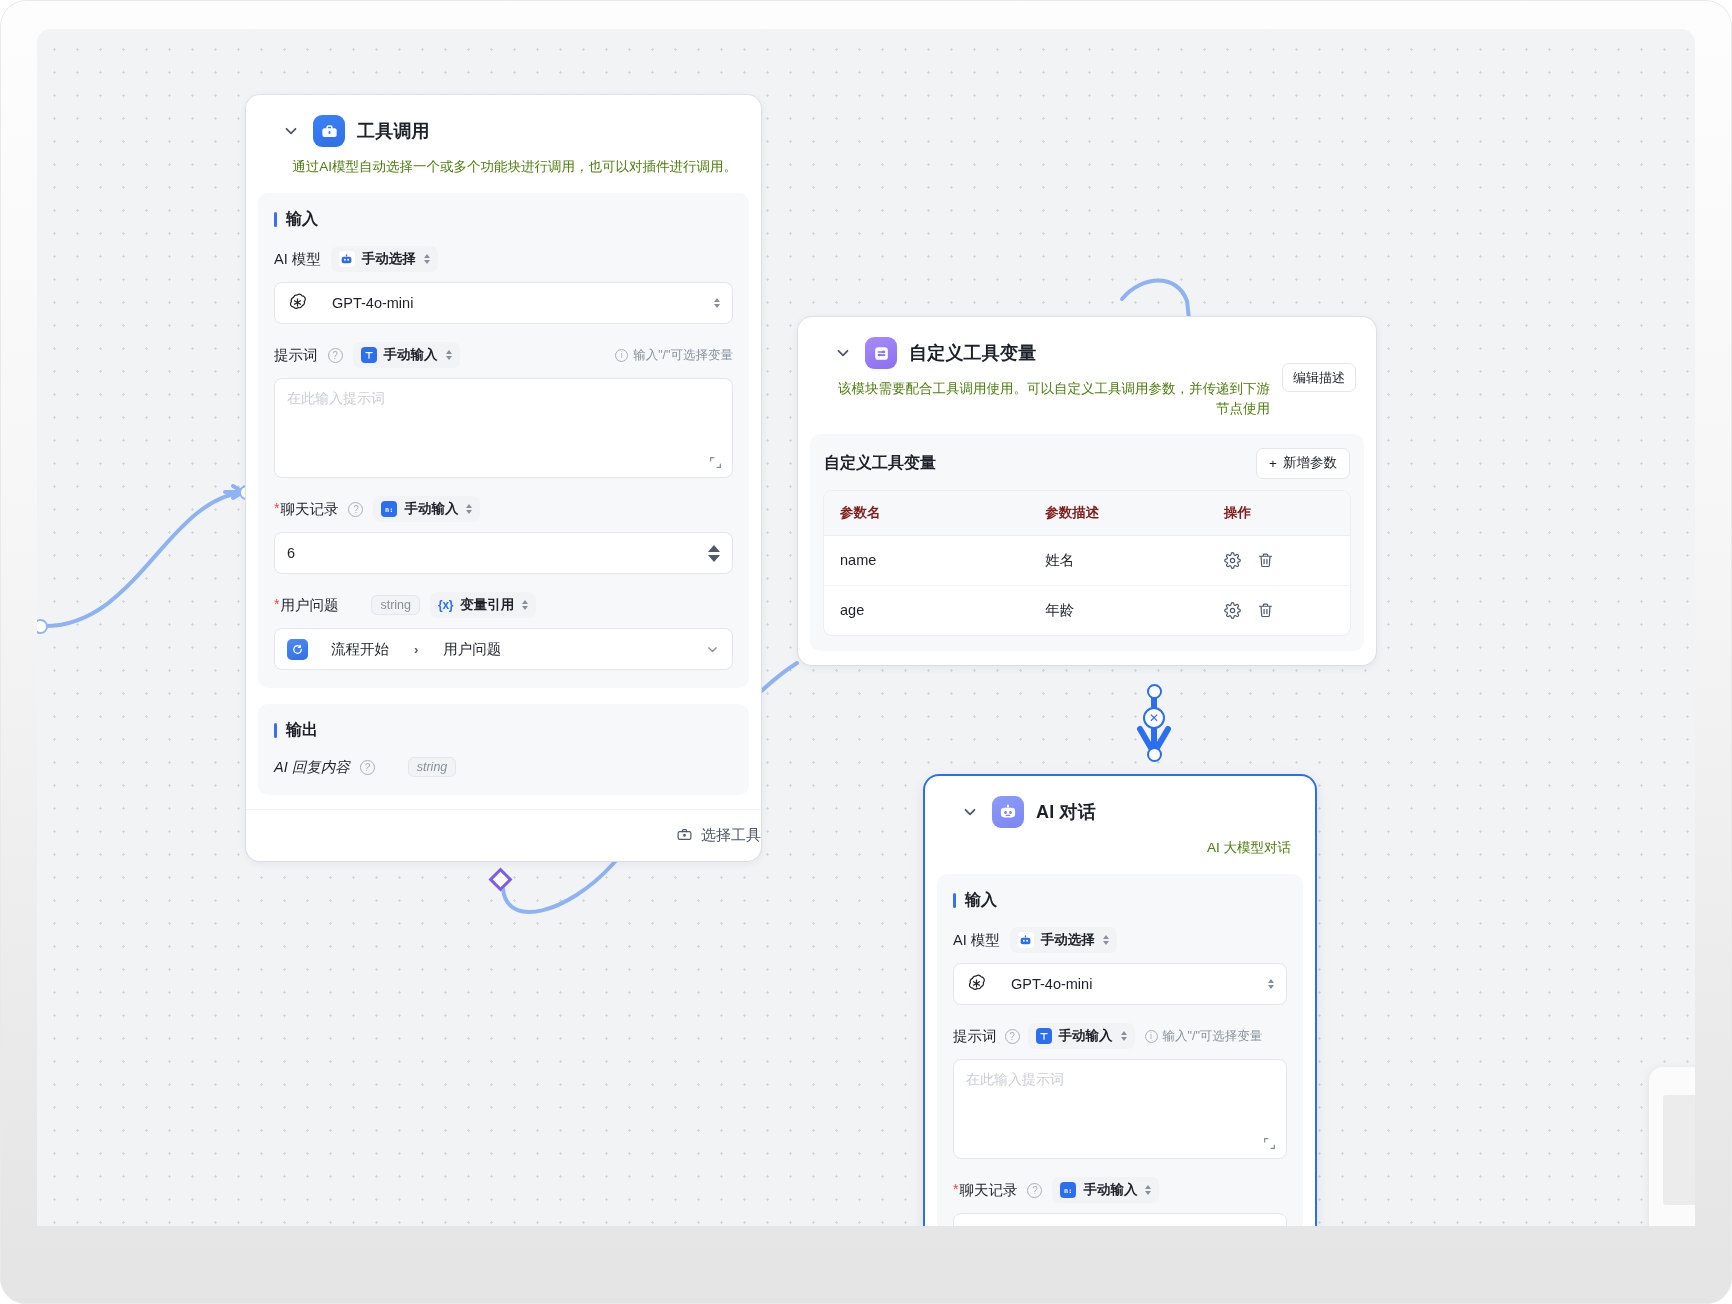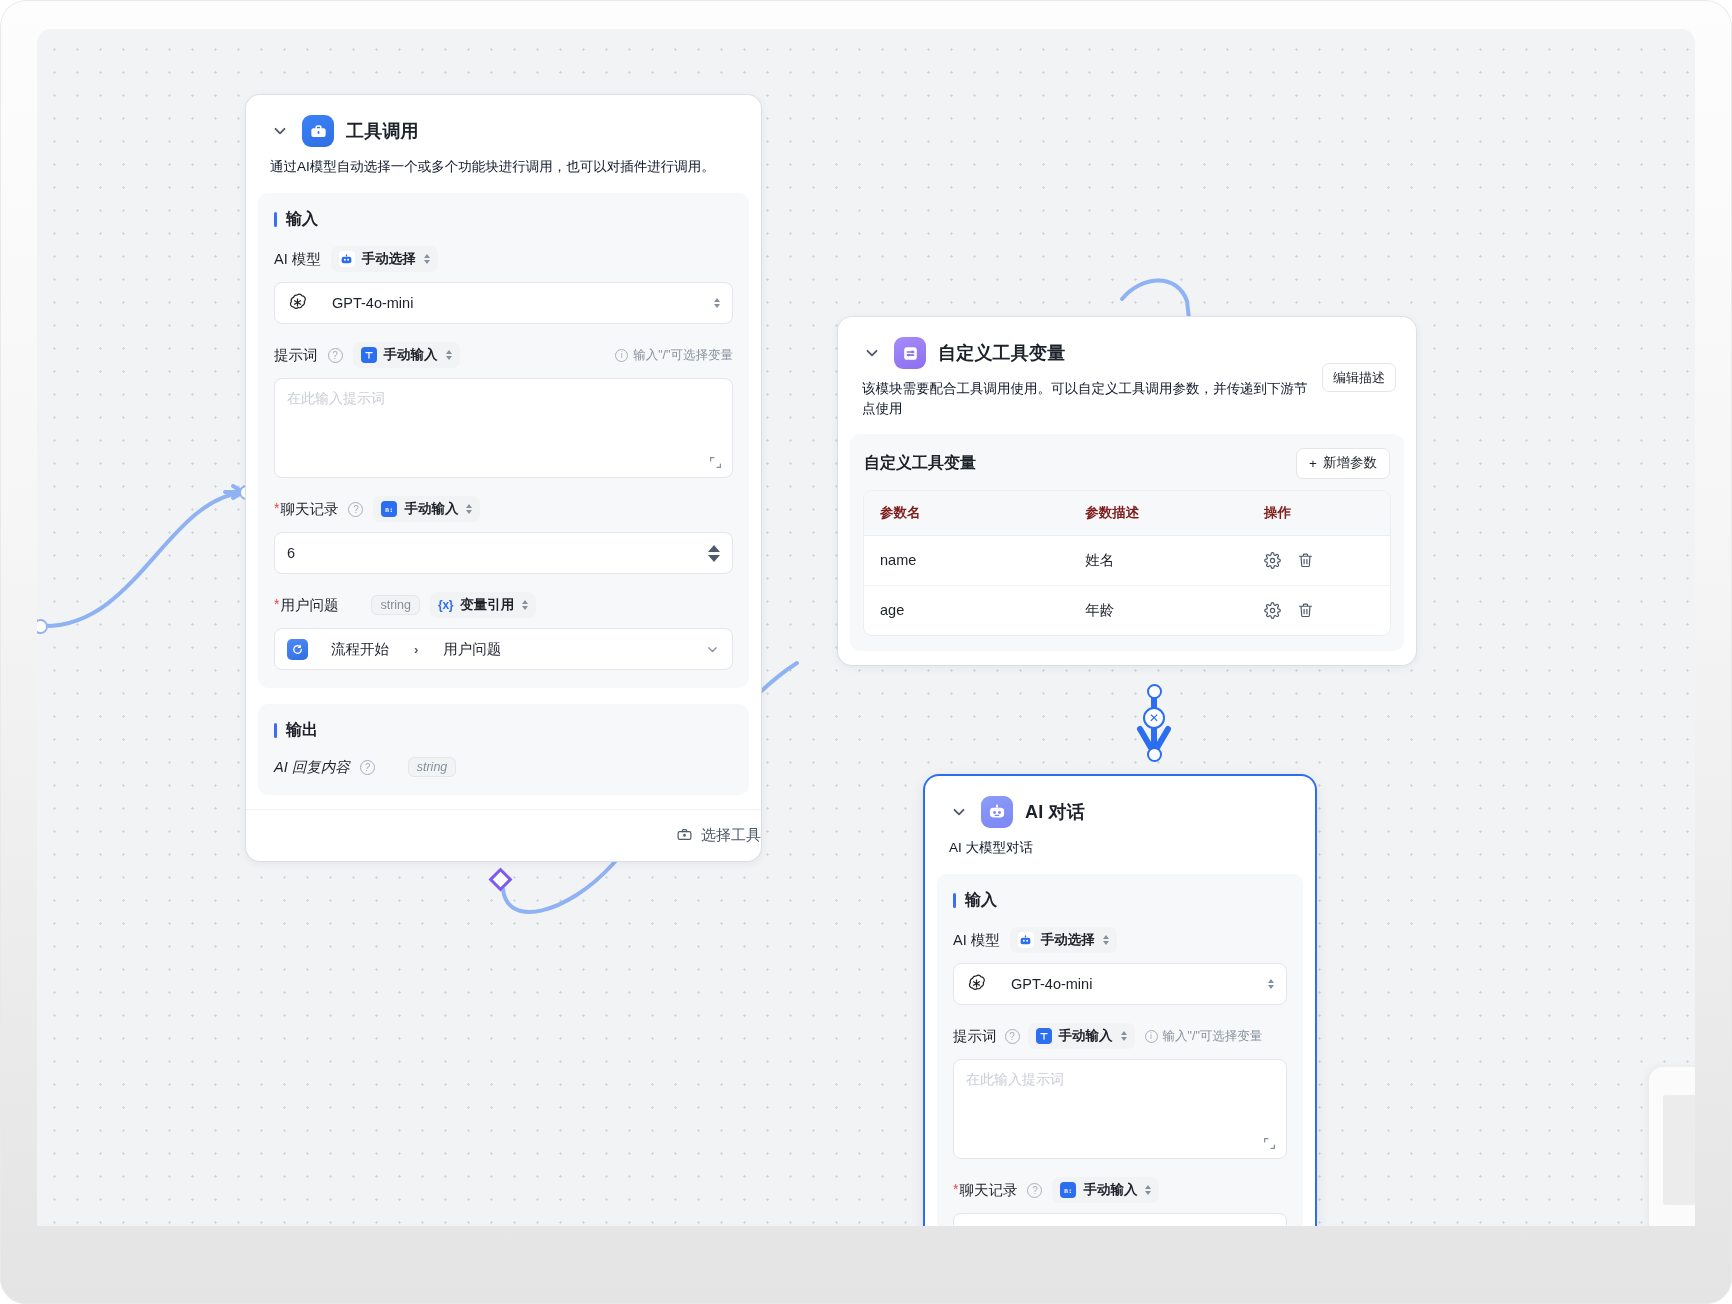--- a/index.html
+++ b/index.html
@@ -42,38 +42,38 @@
   }
   .canvas { position:absolute; inset:0; }
 
   
   .node {
     position: absolute;
     background: #ffffff;
     border-radius: 14px;
     box-shadow: 0 2px 10px rgba(22,33,63,.07), 0 0 0 1px rgba(226,229,234,.95);
   }
-  .node-head { padding: 20px 20px 0 24px; }
+  .node-head { padding: 20px 20px 0 35px; text-align: right; }
   .node-title-row { display:flex; align-items:center; gap: 12px; }
   .chev {
     width: 20px; height: 20px; flex: none;
     display:flex; align-items:center; justify-content:center;
     color:#4e5969; cursor:pointer;
   }
   .chev svg { display:block; }
   .node-ico {
     width: 32px; height: 32px; border-radius: 9px; flex:none;
     display:flex;align-items:center;justify-content:center;
   }
   .ico-blue { background: linear-gradient(160deg,#3b82f6,#2f6fe4); }
   .ico-purple { background: linear-gradient(160deg,#a78bfa,#8b6ff0); }
   .ico-indigo { background: linear-gradient(160deg,#8b9cf8,#7c86f5); }
   .node-title { font-size: 18px; font-weight:700; color:#1d2129; letter-spacing:.2px; }
   .node-desc {
-    margin-top: 10px; font-size: 13.5px; color:#0f172a; line-height: 1.5;
+    margin-top: 10px; font-size: 13.5px; color:#4d7c0f; line-height: 1.5;
     padding-right: 4px;
   }
 
   .section {
     margin: 16px 12px 0 12px;
     background: #f7f8fa;
     border-radius: 10px;
     padding: 16px 16px 18px 16px;
   }
   .section-last { margin-bottom: 14px; }
@@ -393,21 +393,21 @@
             </svg>
           </span>
           <span>选择工具</span>
         </div>
       </div>
 
       <div class="diamond" style="left:455px; top:842px;"></div>
 
       <div class="diamond" style="left:1143px; top:297px;"></div>
 
-      <div class="node" style="left:801px; top:288px; width:578px;">
+      <div class="node" style="left:761px; top:288px; width:578px;">
         <div class="node-head" style="position:relative;">
           <div class="node-title-row">
             <span class="chev">
               <svg width="18" height="18" viewBox="0 0 18 18">
                   <path d="M4.5 6.8 L9 11.3 L13.5 6.8" fill="none" stroke="currentColor" stroke-width="1.8" stroke-linecap="round" stroke-linejoin="round"></path>
                 </svg>
             </span>
             <span class="node-ico ico-purple">
               <svg width="19" height="19" viewBox="0 0 24 24" fill="none">
                 <rect x="4" y="4" width="16" height="16" rx="4" fill="#fff"></rect>

